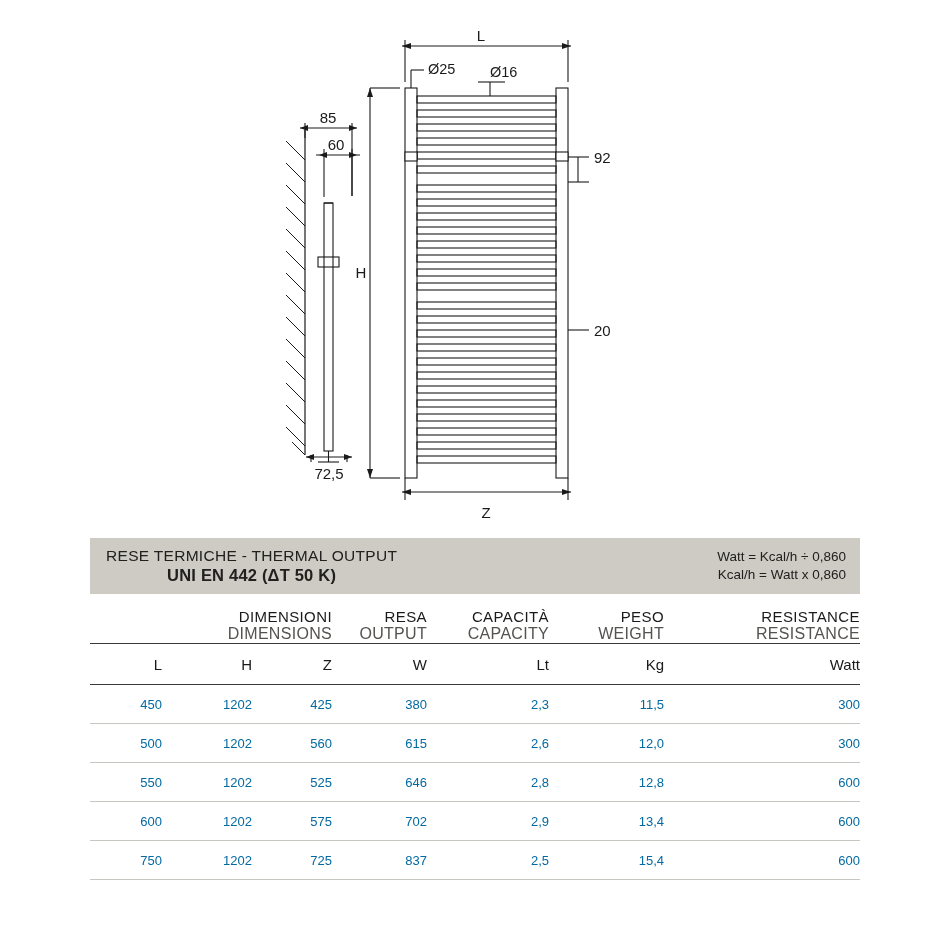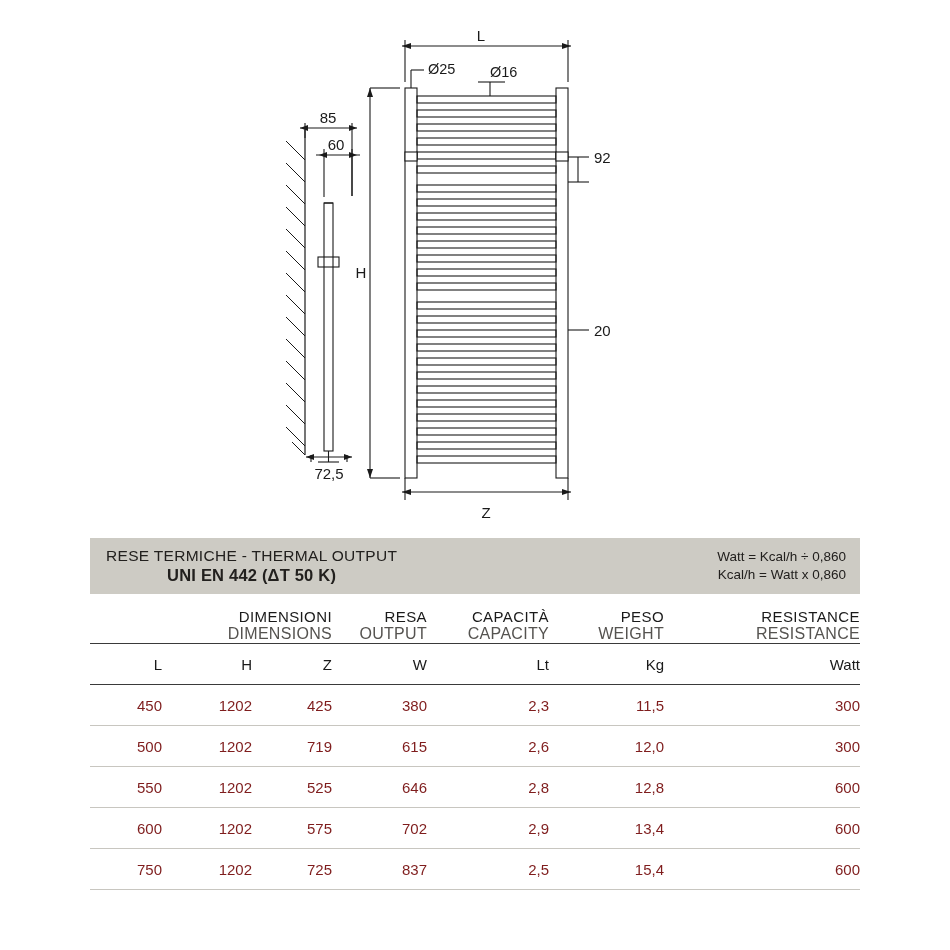--- a/index.html
+++ b/index.html
@@ -96,24 +96,24 @@
     color: #555350;
     display: block;
   }
   tr.units-row td {
     font-size: 15px;
     padding: 12px 0 11px 0;
     border-top: 1.3px solid #3a3a3a;
     border-bottom: 1.3px solid #3a3a3a;
   }
   tr.data-row td {
-    font-size: 15px;
+    font-size: 13px;
     padding: 12px 0 11px 0;
     border-bottom: 1px solid #c8c6c0;
-    color: #7f1d1d;
+    color: #0369a1;
   }
 
   
   .c0 { width: 72px; }
   .c1 { width: 90px; }
   .c2 { width: 80px; }
   .c3 { width: 95px; }
   .c4 { width: 122px; }
   .c5 { width: 115px; }
   .c6 { width: auto; }
@@ -309,21 +309,21 @@
         <td class="c1">1202</td>
         <td class="c2">425</td>
         <td class="c3">380</td>
         <td class="c4">2,3</td>
         <td class="c5">11,5</td>
         <td class="c6">300</td>
       </tr>
       <tr class="data-row">
         <td class="c0">500</td>
         <td class="c1">1202</td>
-        <td class="c2">719</td>
+        <td class="c2">560</td>
         <td class="c3">615</td>
         <td class="c4">2,6</td>
         <td class="c5">12,0</td>
         <td class="c6">300</td>
       </tr>
       <tr class="data-row">
         <td class="c0">550</td>
         <td class="c1">1202</td>
         <td class="c2">525</td>
         <td class="c3">646</td>

